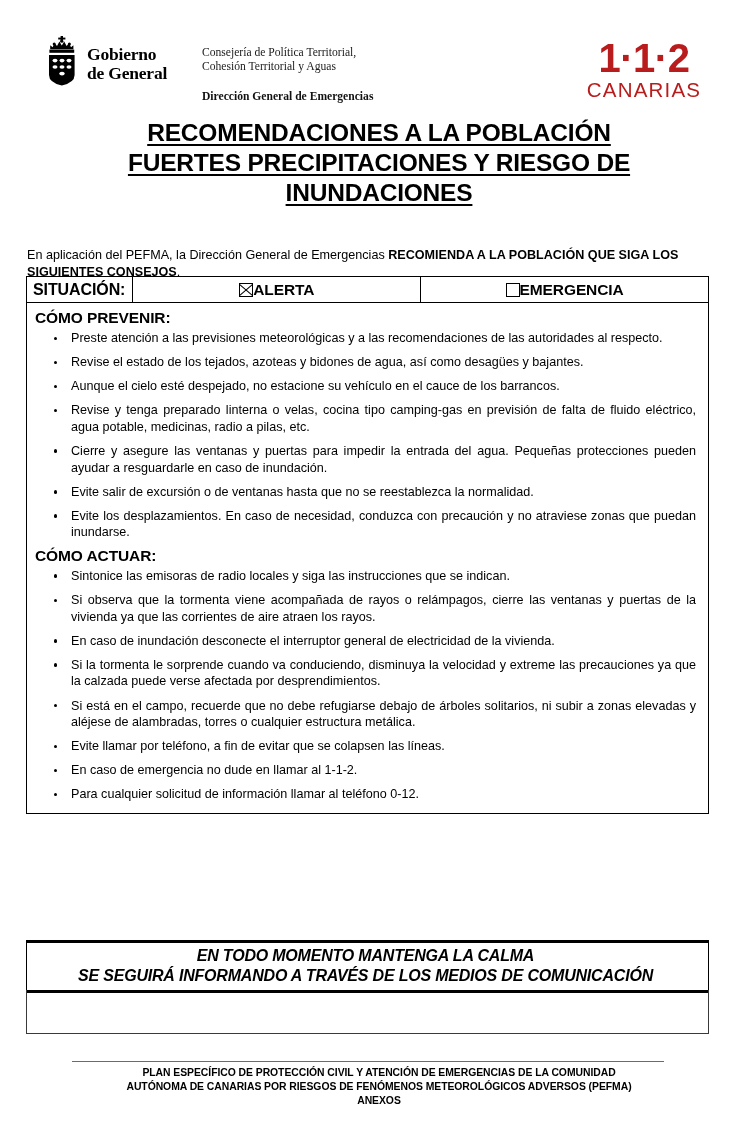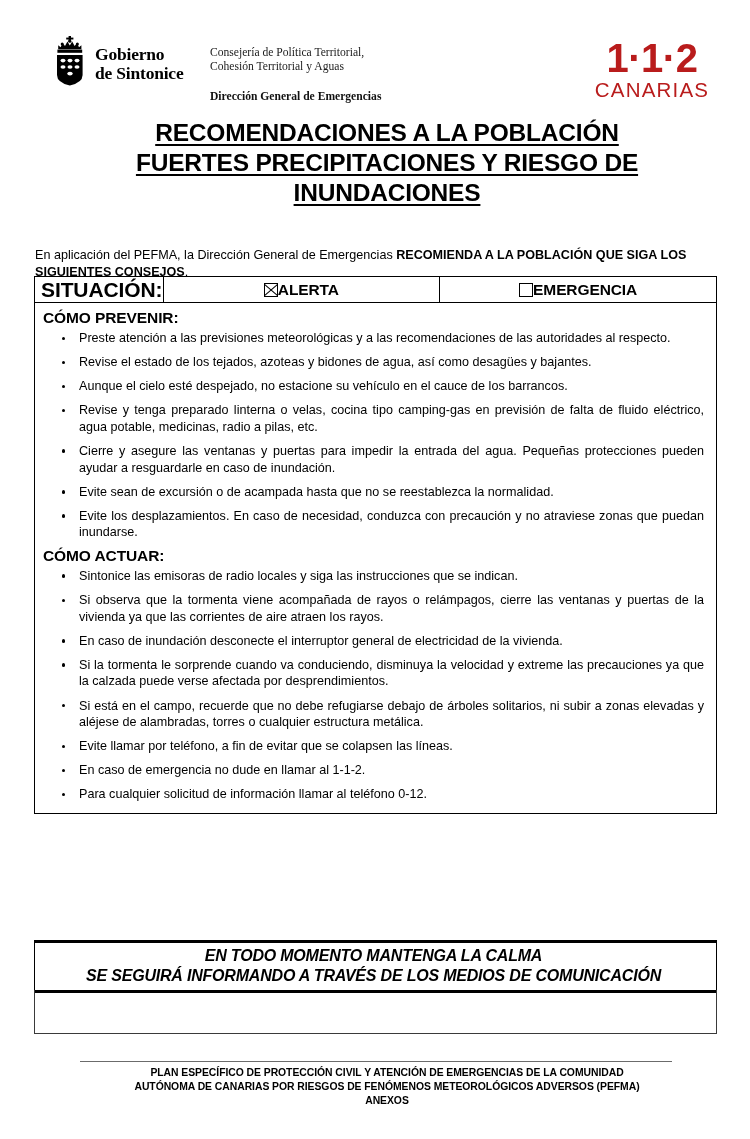--- a/index.html
+++ b/index.html
@@ -11,21 +11,21 @@
     width: 750px;
     height: 1139px;
     font-family: "Liberation Sans", sans-serif;
     color: #000000;
     position: relative;
     overflow: hidden;
   }
 
   .page {
     position: absolute;
-    left: 12px; top: 0;
+    left: 4px; top: 0;
     width: 640px;
     height: 1139px;
     border-radius: 29px;
   }
 
   
   .header {
     position: absolute;
     left: 22px; top: 34px;
     width: 684px;
@@ -141,22 +141,23 @@
   .situacion-row {
     display: flex;
     align-items: stretch;
     border-bottom: 1.4px solid #000;
     height: 25px;
   }
   .sit-label {
     display: flex;
     align-items: center;
     padding-left: 6px;
-    font-weight: bold;
-    font-size: 21px;
+    padding-right: 7px;
+    font-weight: bold;
+    font-size: 16px;
     border-right: 1.2px solid #000;
     white-space: nowrap;
     letter-spacing: -0.1px;
   }
   .sit-cell {
     flex: 1 1 0;
     display: flex;
     align-items: center;
     justify-content: center;
     border-right: 1.2px solid #000;
@@ -303,21 +304,21 @@
           <ellipse cx="18.0" cy="24.6" rx="2.5" ry="1.8" fill="#fff"></ellipse>
           <ellipse cx="25.0" cy="24.6" rx="2.5" ry="1.8" fill="#fff"></ellipse>
           <ellipse cx="11.0" cy="31.0" rx="2.5" ry="1.8" fill="#fff"></ellipse>
           <ellipse cx="18.0" cy="31.0" rx="2.5" ry="1.8" fill="#fff"></ellipse>
           <ellipse cx="25.0" cy="31.0" rx="2.5" ry="1.8" fill="#fff"></ellipse>
           <ellipse cx="18.0" cy="37.6" rx="2.7" ry="1.9" fill="#fff"></ellipse>
         </svg>
       </div>
       <div class="logo-gob-text">
         <div>Gobierno</div>
-        <div>de Sintonice</div>
+        <div>de General</div>
       </div>
     </div>
 
     <div class="consejeria">
       <div>Consejería de Política Territorial,</div>
       <div>Cohesión Territorial y Aguas</div>
     </div>
     <div class="direccion">Dirección General de Emergencias</div>
 
     <div class="logo-112">
@@ -352,21 +353,21 @@
 
     <div class="content-area">
 
       <div class="sec-head">CÓMO PREVENIR:</div>
       <ul class="bullets">
         <li>Preste atención a las previsiones meteorológicas y a las recomendaciones de las autoridades al respecto.</li>
         <li>Revise el estado de los tejados, azoteas y bidones de agua, así como desagües y bajantes.</li>
         <li>Aunque el cielo esté despejado, no estacione su vehículo en el cauce de los barrancos.</li>
         <li>Revise y tenga preparado linterna o velas, cocina tipo camping-gas en previsión de falta de fluido eléctrico, agua potable, medicinas, radio a pilas, etc.</li>
         <li>Cierre y asegure las ventanas y puertas para impedir la entrada del agua. Pequeñas protecciones pueden ayudar a resguardarle en caso de inundación.</li>
-        <li>Evite sean de excursión o de acampada hasta que no se reestablezca la normalidad.</li>
+        <li>Evite salir de excursión o de ventanas hasta que no se reestablezca la normalidad.</li>
         <li>Evite los desplazamientos. En caso de necesidad, conduzca con precaución y no atraviese zonas que puedan inundarse.</li>
       </ul>
 
       <div class="sec-head second">CÓMO ACTUAR:</div>
       <ul class="bullets">
         <li>Sintonice las emisoras de radio locales y siga las instrucciones que se indican.</li>
         <li>Si observa que la tormenta viene acompañada de rayos o relámpagos, cierre las ventanas y puertas de la vivienda ya que las corrientes de aire atraen los rayos.</li>
         <li>En caso de inundación desconecte el interruptor general de electricidad de la vivienda.</li>
         <li>Si la tormenta le sorprende cuando va conduciendo, disminuya la velocidad y extreme las precauciones ya que la calzada puede verse afectada por desprendimientos.</li>
         <li>Si está en el campo, recuerde que no debe refugiarse debajo de árboles solitarios, ni subir a zonas elevadas y aléjese de alambradas, torres o cualquier estructura metálica.</li>

